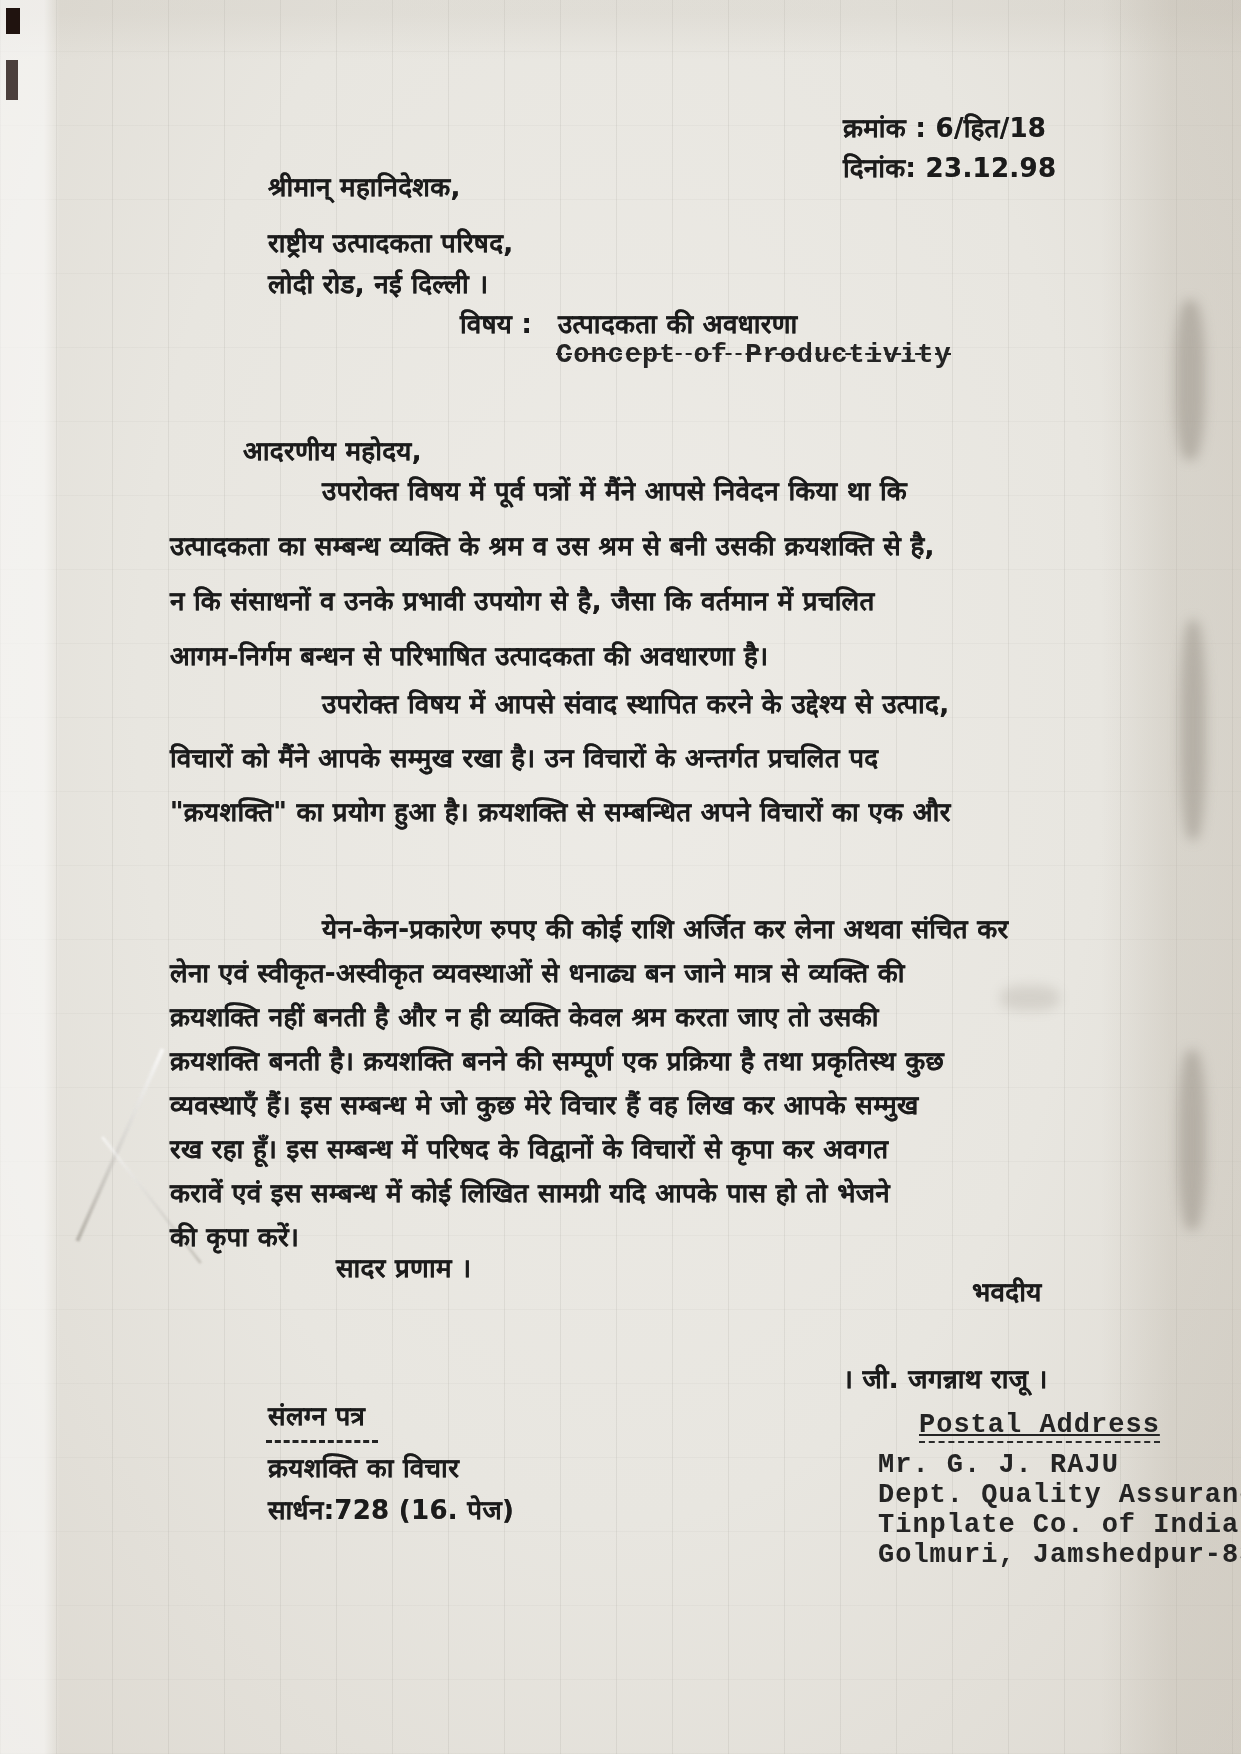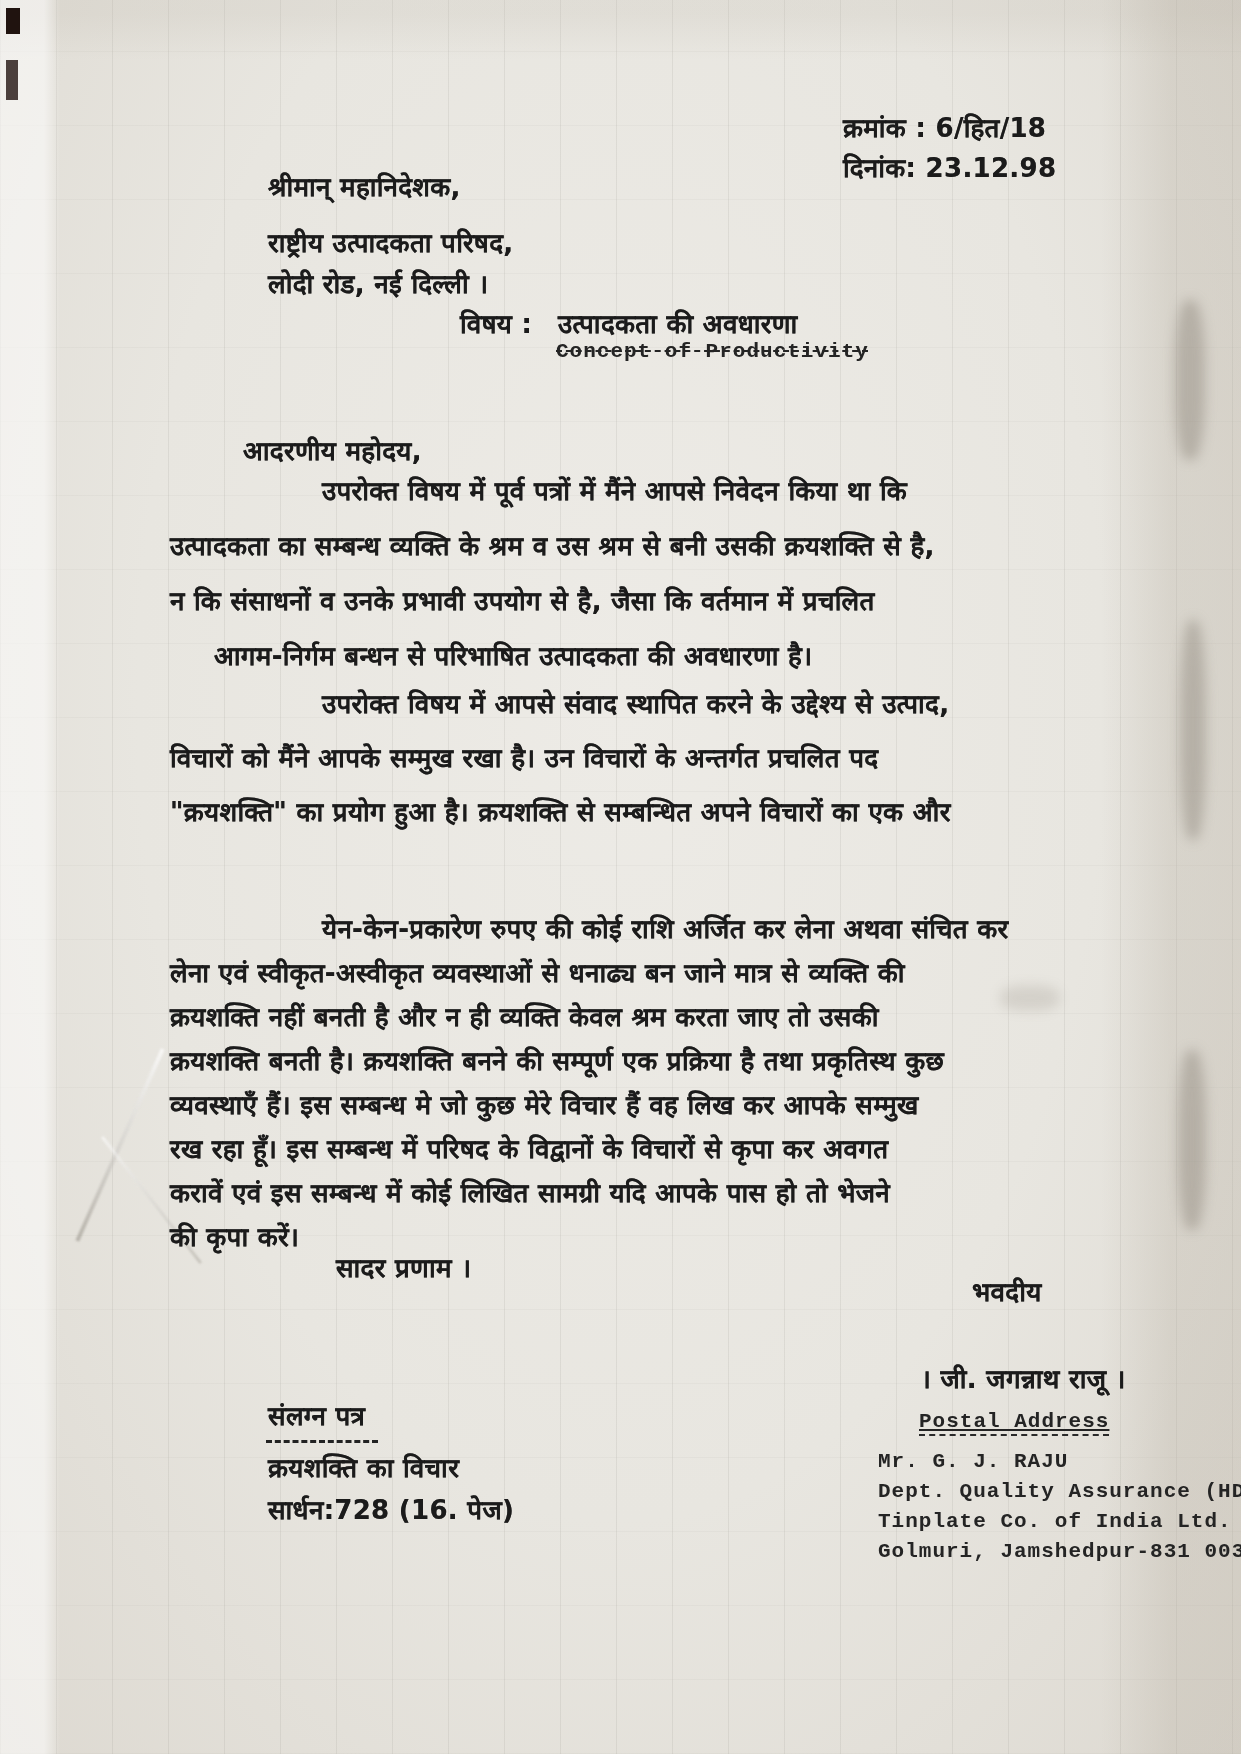--- a/index.html
+++ b/index.html
@@ -17,21 +17,21 @@
       linear-gradient(180deg, rgba(190,184,172,.20) 0 14px, rgba(190,184,172,0) 60px),
       repeating-linear-gradient(90deg, rgba(150,148,140,.16) 0 1px, transparent 1px 56px),
       repeating-linear-gradient(0deg, rgba(150,148,140,.07) 0 1px, transparent 1px 74px),
       radial-gradient(ellipse at 50% 40%, #edebe6 0%, #e8e6e0 55%, #ddd9d1 100%);
     overflow:hidden;
   }
   .txt{position:absolute;color:#1b1b1b;white-space:nowrap;}
   .hi{font-size:26px;line-height:1.25;font-weight:600;letter-spacing:.3px;
       text-shadow:0 0 .6px rgba(20,20,20,.65);}
   .mono{font-family:"Liberation Mono","DejaVu Sans Mono",monospace;font-weight:700;
-        font-size:21px;letter-spacing:1px;color:#242424;}
+        font-size:27px;letter-spacing:1px;color:#242424;}
   .para{position:absolute;left:170px;width:980px;}
   .para .line{white-space:nowrap;font-size:26px;font-weight:600;color:#1b1b1b;
               letter-spacing:.3px;text-shadow:0 0 .6px rgba(20,20,20,.65);}
   .indent{padding-left:152px;}
   .strike-dashed{text-decoration:line-through;text-decoration-style:dashed;text-decoration-thickness:2px;}
   .underline-mix{text-decoration:underline;border-bottom:2px dashed #2a2a2a;padding-bottom:1px;}
   .dashline{position:absolute;border-top:3px dashed #222;width:112px;height:0;}
   .artifact{position:absolute;background:#20130f;}
   .smudge{position:absolute;background:rgba(120,112,100,.35);filter:blur(6px);border-radius:40%;}
   .crease{position:absolute;left:118px;top:1040px;width:4px;height:210px;
@@ -65,21 +65,21 @@
   <div class="txt hi" style="left:460px;top:308px;">विषय :</div>
   <div class="txt hi" style="left:558px;top:308px;">उत्पादकता की अवधारणा</div>
   <div class="txt mono strike-dashed" style="left:556px;top:340px;">Concept of Productivity</div>
 
   <div class="txt hi" style="left:243px;top:435px;">आदरणीय महोदय,</div>
 
   <div class="para" style="top:472px;">
     <div class="line indent" style="height:55px;">उपरोक्त विषय में पूर्व पत्रों में मैंने आपसे निवेदन किया था कि</div>
     <div class="line" style="height:55px;">उत्पादकता का सम्बन्ध व्यक्ति के श्रम व उस श्रम से बनी उसकी क्रयशक्ति से है,</div>
     <div class="line" style="height:55px;">न कि संसाधनों व उनके प्रभावी उपयोग से है, जैसा कि वर्तमान में प्रचलित</div>
-    <div class="line" style="height:55px;padding-left:44px;">आगम-निर्गम बन्धन से परिभाषित उत्पादकता की अवधारणा है।</div>
+    <div class="line" style="height:55px;">आगम-निर्गम बन्धन से परिभाषित उत्पादकता की अवधारणा है।</div>
   </div>
 
   <div class="para" style="top:685px;">
     <div class="line indent" style="height:54px;">उपरोक्त विषय में आपसे संवाद स्थापित करने के उद्देश्य से उत्पाद,</div>
     <div class="line" style="height:54px;">विचारों को मैंने आपके सम्मुख रखा है।  उन विचारों के अन्तर्गत प्रचलित पद</div>
     <div class="line" style="height:54px;">"क्रयशक्ति" का प्रयोग हुआ है।  क्रयशक्ति से सम्बन्धित अपने विचारों का एक और</div>
   </div>
 
   <div class="para" style="top:910px;">
     <div class="line indent" style="height:44px;">येन-केन-प्रकारेण रुपए की कोई राशि अर्जित कर लेना अथवा संचित कर</div>
@@ -87,21 +87,21 @@
     <div class="line" style="height:44px;">क्रयशक्ति नहीं बनती है और न ही व्यक्ति केवल श्रम करता जाए तो उसकी</div>
     <div class="line" style="height:44px;">क्रयशक्ति बनती है।  क्रयशक्ति बनने की सम्पूर्ण एक प्रक्रिया है तथा प्रकृतिस्थ कुछ</div>
     <div class="line" style="height:44px;">व्यवस्थाएँ हैं।  इस सम्बन्ध मे जो कुछ मेरे विचार हैं वह लिख कर आपके सम्मुख</div>
     <div class="line" style="height:44px;">रख रहा हूँ। इस सम्बन्ध में परिषद के विद्वानों के विचारों से कृपा कर अवगत</div>
     <div class="line" style="height:44px;">करावें एवं इस सम्बन्ध में कोई लिखित सामग्री यदि आपके पास हो तो भेजने</div>
     <div class="line" style="height:44px;">की कृपा करें।</div>
   </div>
 
   <div class="txt hi" style="left:336px;top:1252px;">सादर प्रणाम ।</div>
   <div class="txt hi" style="left:972px;top:1276px;">भवदीय</div>
-  <div class="txt hi" style="left:921px;top:1363px;font-weight:700;">। जी. जगन्नाथ राजू ।</div>
+  <div class="txt hi" style="left:843px;top:1363px;font-weight:700;">। जी. जगन्नाथ राजू ।</div>
 
   <div class="txt hi" style="left:268px;top:1400px;">संलग्न पत्र</div>
   <div class="dashline" style="left:266px;top:1440px;"></div>
   <div class="txt hi" style="left:268px;top:1452px;">क्रयशक्ति का विचार</div>
   <div class="txt hi" style="left:268px;top:1494px;">सार्धन:728 (16. पेज)</div>
 
   <div class="txt mono underline-mix" style="left:919px;top:1410px;">Postal Address</div>
   <div class="txt mono" style="left:878px;top:1450px;">Mr. G. J. RAJU</div>
   <div class="txt mono" style="left:878px;top:1480px;">Dept. Quality Assurance (HDP</div>
   <div class="txt mono" style="left:878px;top:1510px;">Tinplate Co. of India Ltd.</div>

